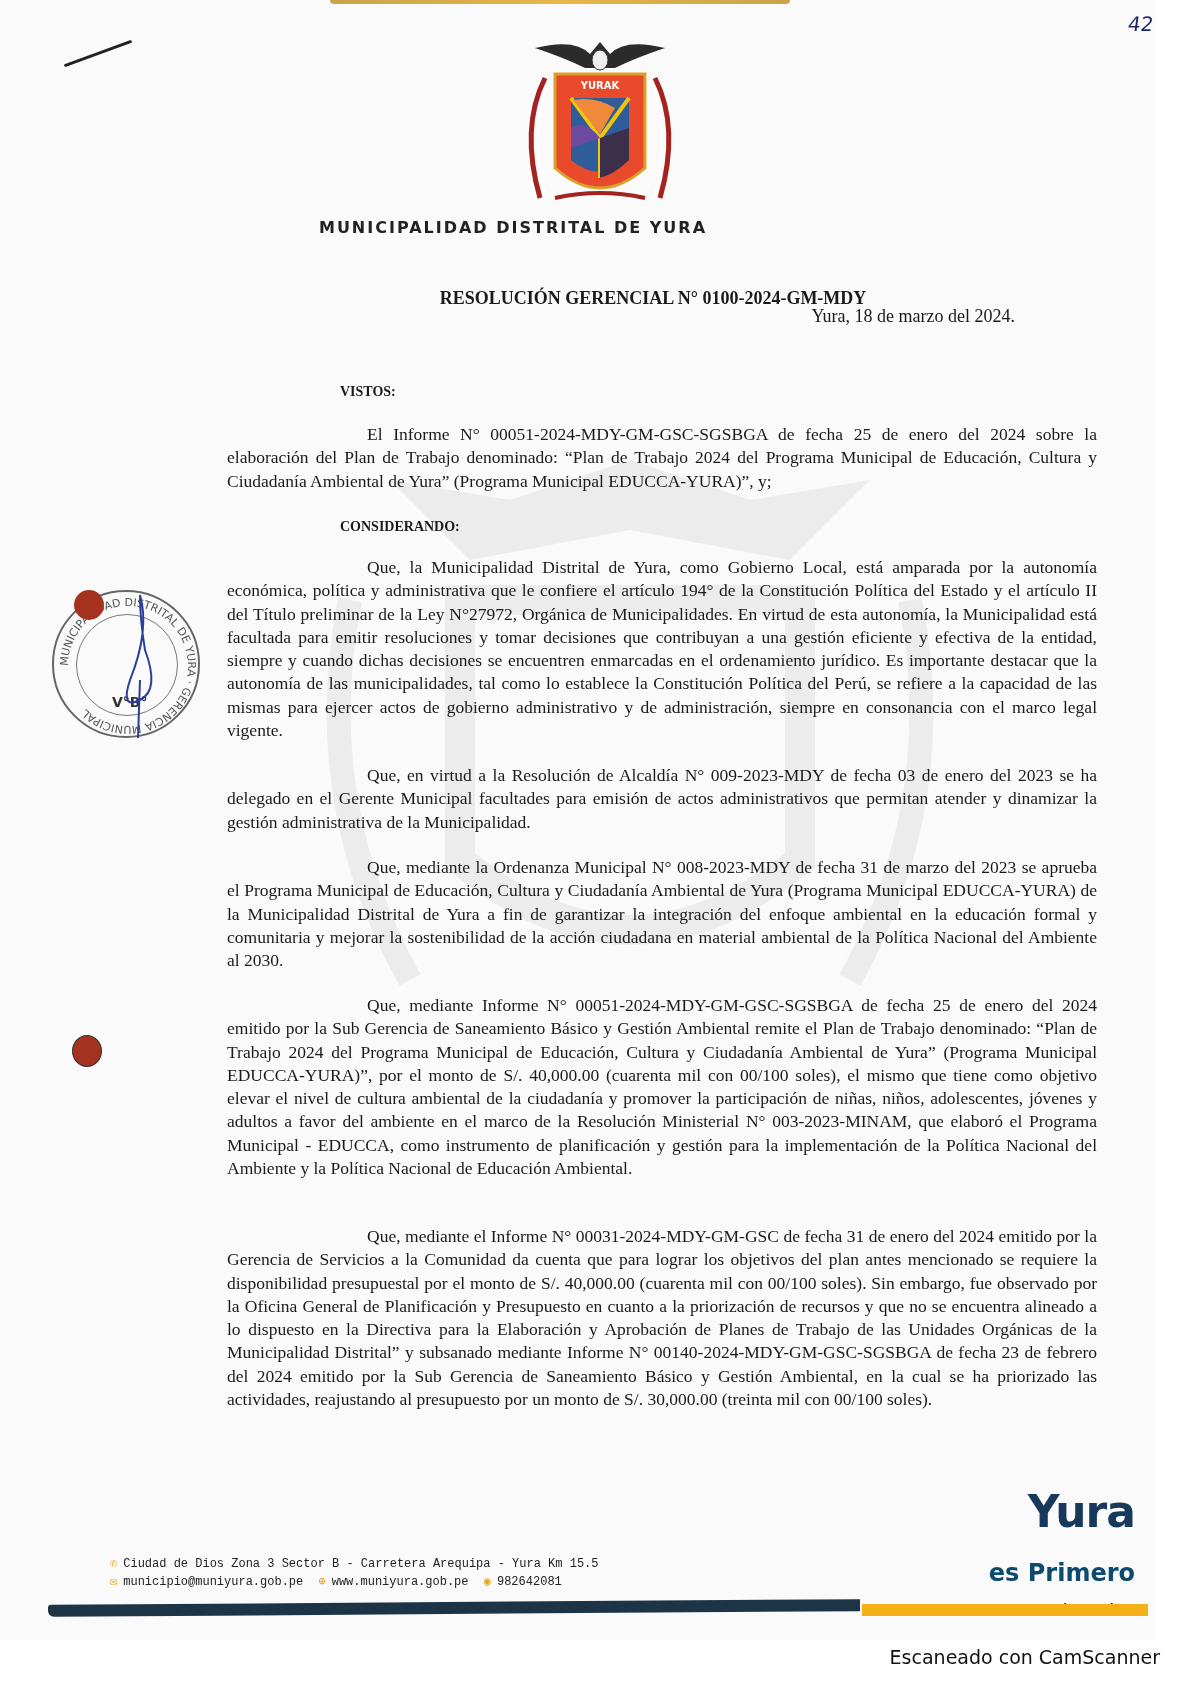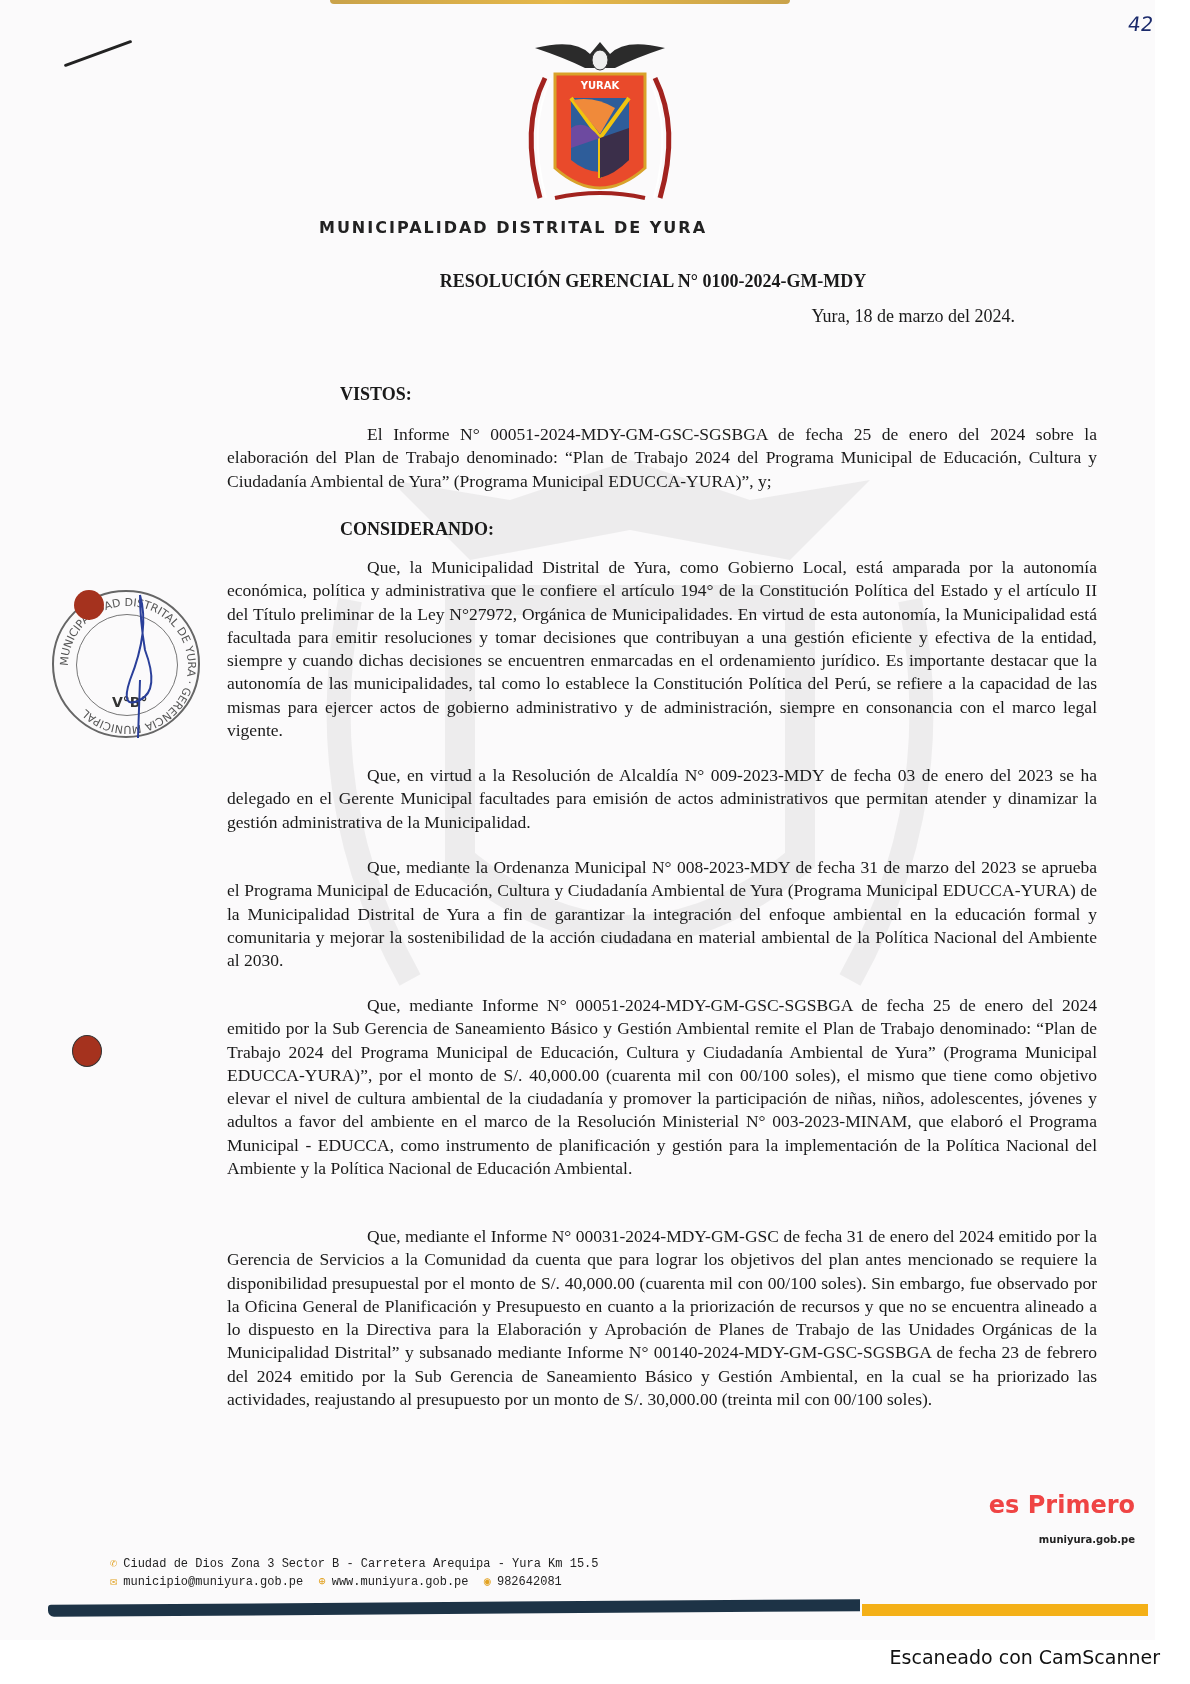--- a/index.html
+++ b/index.html
@@ -4,42 +4,42 @@
 <style>
   html, body { margin:0; padding:0; background:#ffffff; }
   body { width:1190px; height:1684px; position:relative; overflow:hidden; font-family:"Liberation Serif", serif; color:#1a1a1a; }
   .page { position:absolute; left:0; top:0; width:1155px; height:1640px; background:#fbfafb; }
   .topband { position:absolute; left:330px; top:0; width:460px; height:4px; background:linear-gradient(90deg,#c9a24a,#e6b84a,#c9a24a); border-radius:0 0 6px 6px; }
   .page-number { position:absolute; left:1128px; top:12px; font-family:"DejaVu Sans", sans-serif; font-size:20px; color:#1b2a6b; transform:skewX(-8deg); }
   .pen-mark { position:absolute; left:62px; top:52px; width:72px; height:3px; background:#222; transform:rotate(-20deg); border-radius:2px; }
 
   .crest { position:absolute; left:515px; top:38px; width:170px; height:180px; }
   .org-name { position:absolute; left:0; width:1026px; top:218px; text-align:center; font-family:"DejaVu Sans", sans-serif; font-size:16px; letter-spacing:2px; font-weight:bold; color:#222; }
-  .res-title { position:absolute; left:0; width:1190px; top:271px; text-align:center; padding-left:116px; box-sizing:border-box; font-weight:bold; font-size:18px; }
+  .res-title { position:absolute; left:0; width:1190px; top:288px; text-align:center; padding-left:116px; box-sizing:border-box; font-weight:bold; font-size:18px; }
   .date-line { position:absolute; right:140px; top:306px; font-size:18px; }
 
-  .section-h { position:absolute; font-weight:bold; font-size:18px; }
+  .section-h { position:absolute; font-weight:bold; font-size:14px; }
   .para { position:absolute; left:192px; width:870px; font-size:17.5px; line-height:23.3px; text-align:justify;margin-left:35px; }
   .para .indent { display:inline-block; width:140px; }
 
   .watermark { position:absolute; left:210px; top:440px; width:840px; height:600px; opacity:0.08; pointer-events:none; }
 
   .stamp { position:absolute; left:52px; top:590px; width:148px; height:148px; border:2px solid #666; border-radius:50%; box-sizing:border-box; }
   .stamp-inner { position:absolute; left:22px; top:22px; width:100px; height:100px; border:1.5px solid #777; border-radius:50%; }
   .stamp-text { position:absolute; left:0; top:0; width:148px; height:148px; }
   .stamp-vb { position:absolute; left:58px; top:102px; font-family:"DejaVu Sans", sans-serif; font-size:14px; font-weight:bold; color:#333; }
   .red-dot1 { position:absolute; left:74px; top:590px; width:30px; height:30px; border-radius:50%; background:#a5321e; }
   .red-dot2 { position:absolute; left:72px; top:1035px; width:28px; height:30px; border-radius:50%; background:#a5321e; border:1px solid #333; }
   .signature { position:absolute; left:110px; top:590px; width:60px; height:150px; }
 
   .footer-addr { position:absolute; left:62px; top:1555px; font-family:Liberation Mono, monospace; font-size:12px; color:#222; line-height:18px;margin-left:48px; }
   .footer-addr .ico { color:#e2a222; margin-right:6px; font-size:12px; }
   .slogan { position:absolute; left:935px; top:1490px; width:200px; text-align:right; font-family:"DejaVu Sans", sans-serif; font-weight:bold; color:#1c2e4a; }
   .slogan .big { font-size:44px; line-height:44px; letter-spacing:-1px; color:#17395c; }
-  .slogan .mid { font-size:24px; line-height:30px; color:#ef4444; }
+  .slogan .mid { font-size:24px; line-height:30px; color:#0c4a6e;margin-top:24px; }
   .slogan .small { font-size:10px; line-height:24px; color:#222;margin-top:8px; }
 
   .bar-dark { position:absolute; left:48px; top:1602px; width:812px; height:12px; background:#1d3346; border-radius:3px 0 0 6px; transform:skewY(-0.4deg); }
   .bar-yellow { position:absolute; left:862px; top:1604px; width:286px; height:12px; background:#f4b017; }
   .camscanner { position:absolute; right:30px; top:1646px; font-family:"DejaVu Sans", sans-serif; font-size:19px; color:#111; }
 </style>
 </head>
 <body>
 
 <div class="page">
@@ -105,20 +105,21 @@
   <div class="footer-addr">
     <div><span class="ico">✆</span><span>Ciudad de Dios Zona 3 Sector B - Carretera Arequipa - Yura Km 15.5</span></div>
     <div>
       <span class="ico">✉</span><span>municipio@muniyura.gob.pe</span>
       <span class="ico" style="margin-left:8px;">⊕</span><span>www.muniyura.gob.pe</span>
       <span class="ico" style="margin-left:8px;">◉</span><span>982642081</span>
     </div>
   </div>
 
   <div class="slogan">
+    <div class="big">Yura</div>
     <div class="mid">es Primero</div>
     <div class="small">muniyura.gob.pe</div>
   </div>
 
   <div class="bar-dark"></div>
   <div class="bar-yellow"></div>
 </div>
 
 <div class="camscanner">Escaneado con CamScanner</div>
 

